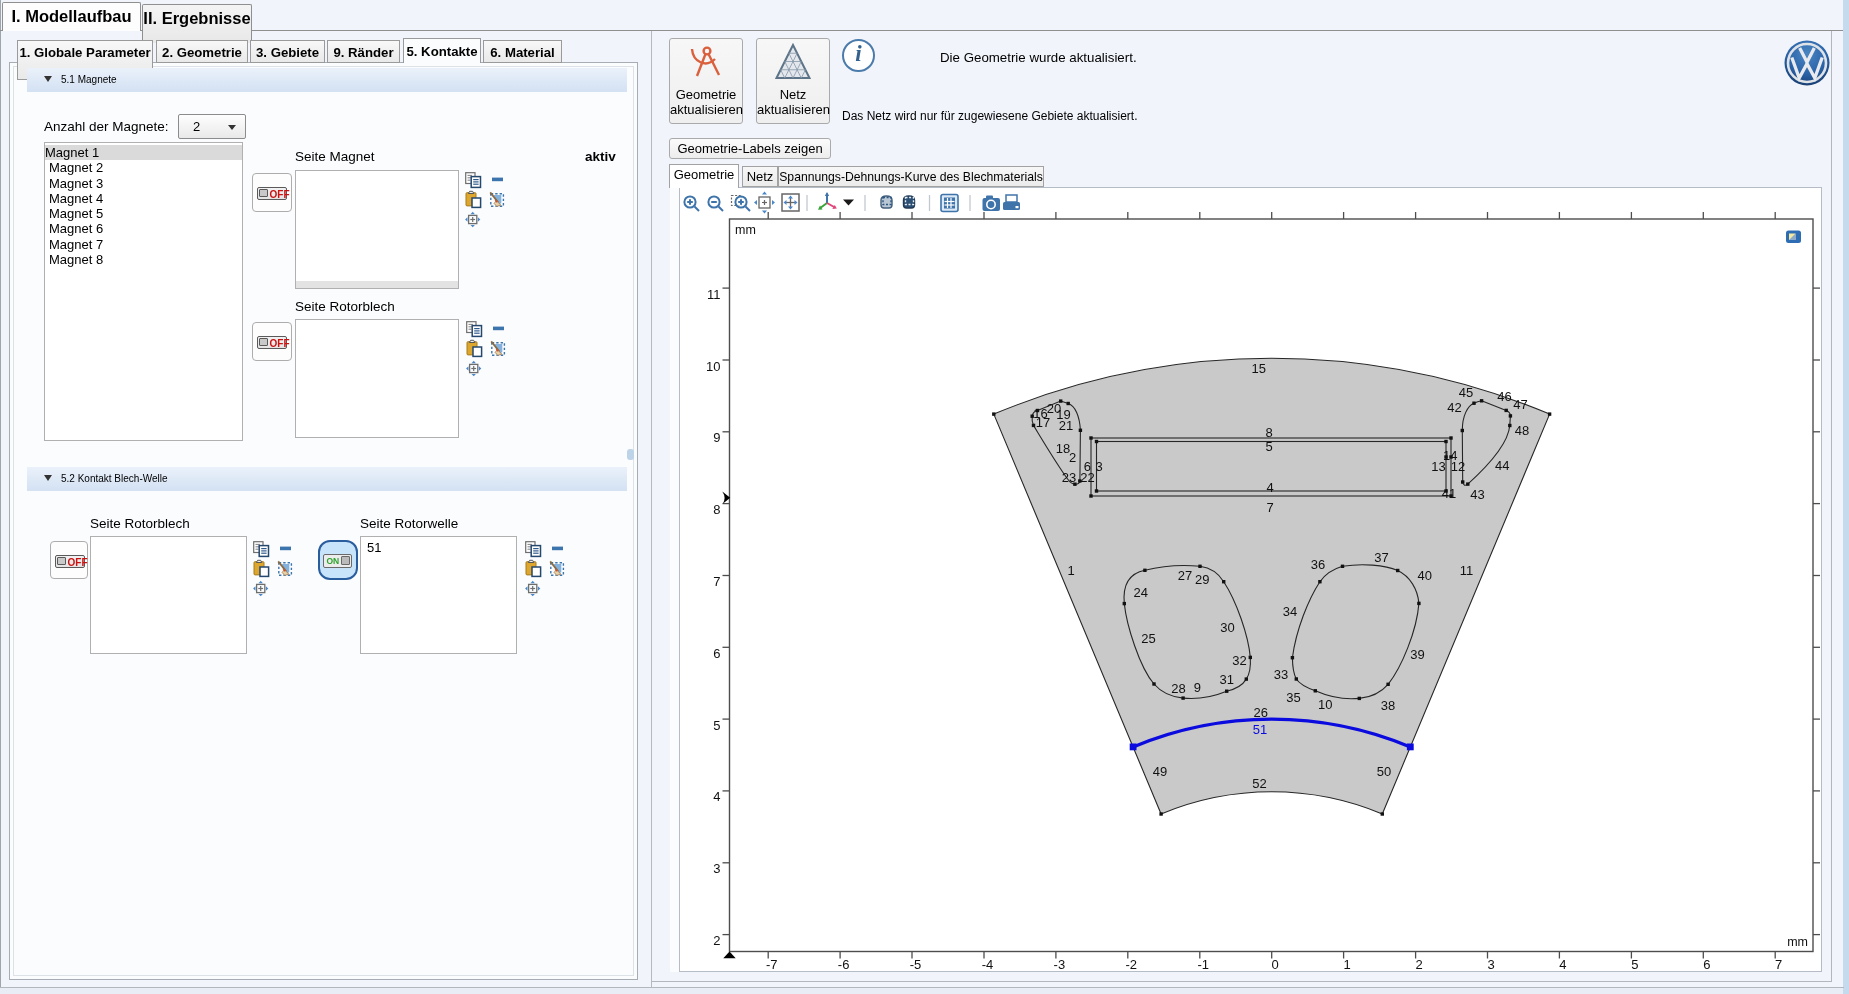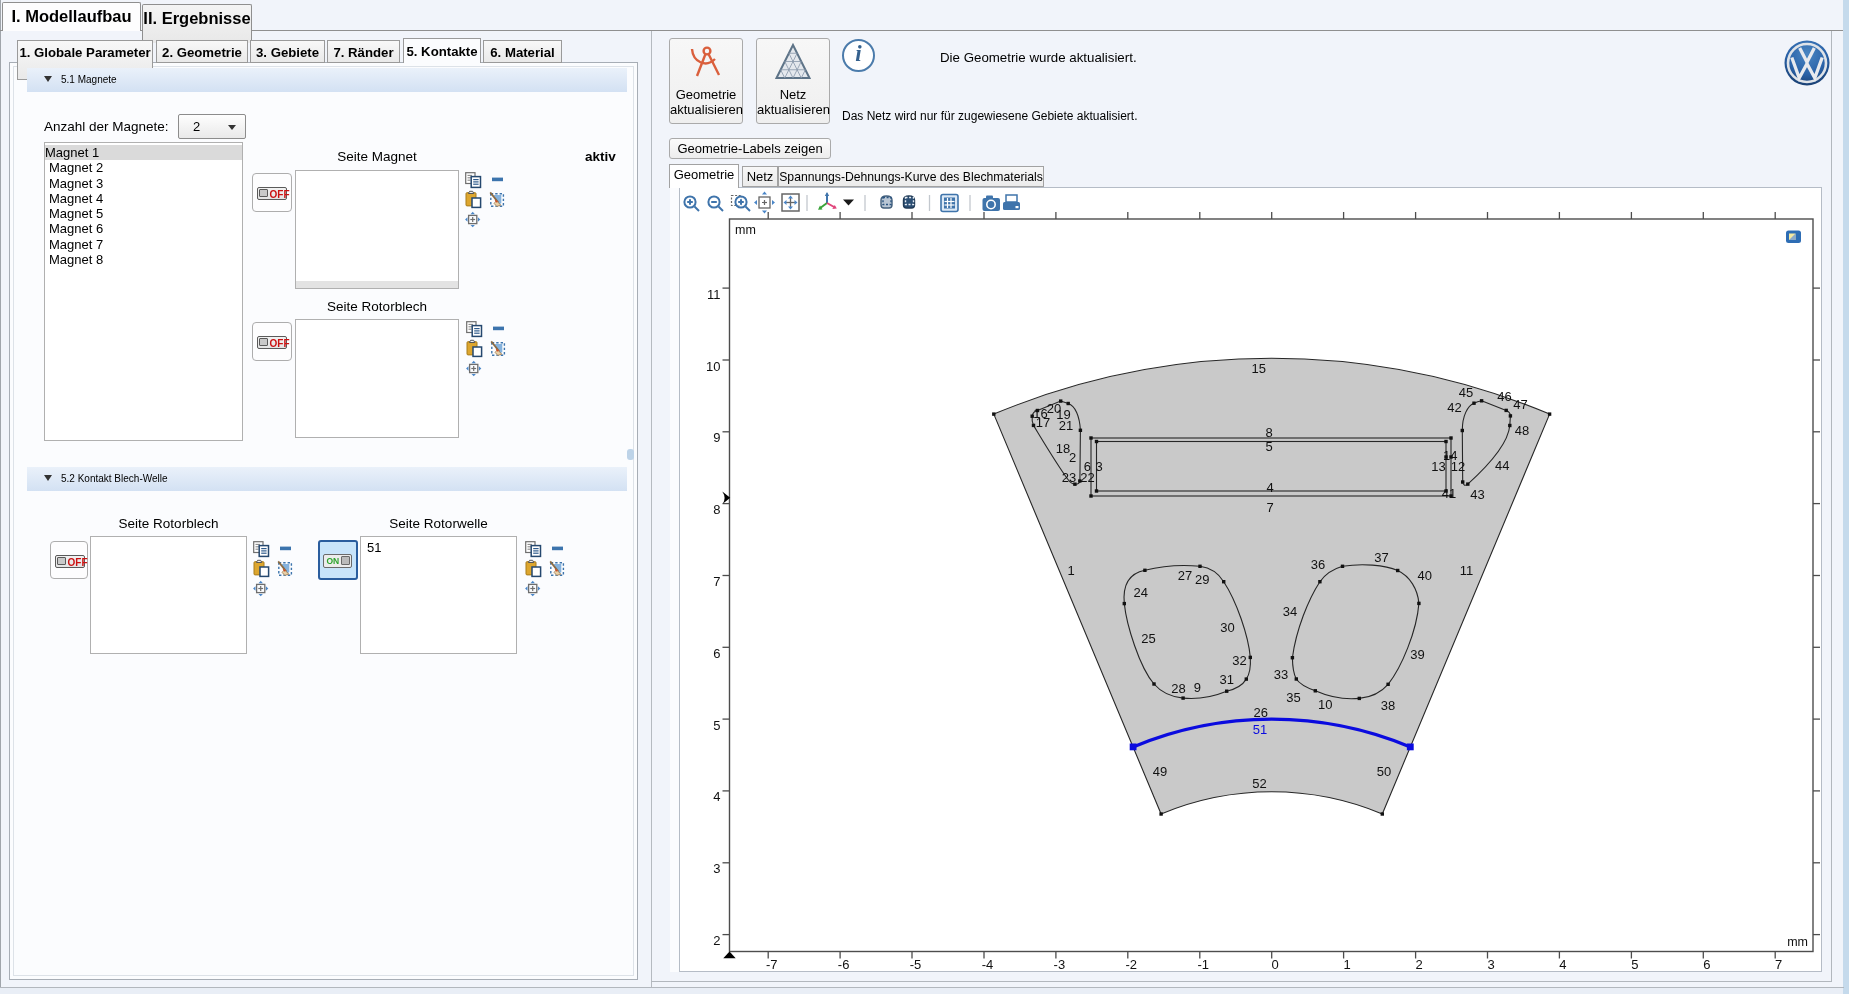--- a/index.html
+++ b/index.html
@@ -5,21 +5,21 @@
 html,body{width:1849px;height:994px;overflow:hidden}
 body{font-family:"Liberation Sans",sans-serif;background:#f1f4fa;position:relative;color:#000}
 .abs{position:absolute}
 .toptab{position:absolute;font-weight:bold;font-size:16.5px;text-align:center;border:1px solid #8f8f8f;border-bottom:none;border-radius:2px 2px 0 0;line-height:27px;white-space:nowrap;overflow:hidden}
 .subtab{position:absolute;font-weight:bold;font-size:13.2px;text-align:center;border:1px solid #9a9a9a;background:linear-gradient(#f8f8f8,#e9e9e9);line-height:23px;white-space:nowrap;overflow:hidden}
 .gfxtab{position:absolute;font-size:13px;text-align:center;border:1px solid #a2a2a2;background:linear-gradient(#f7f7f7,#ebebeb);line-height:20px;white-space:nowrap;overflow:hidden}
 .hdr{position:absolute;left:27px;width:600px;height:24px;background:linear-gradient(#eaf1fa,#d3e1f3);font-size:10px;line-height:24px;padding-left:17px}
 .tri{display:inline-block;width:0;height:0;border-left:4.5px solid transparent;border-right:4.5px solid transparent;border-top:6px solid #333;margin-right:9px;position:relative;top:-1px}
 .box{position:absolute;background:#fff;border:1px solid #b0b0b0}
 .lbl13{position:absolute;font-size:13.5px;white-space:nowrap}
-.ctr{text-align:center}
+.ctr{text-align:left}
 .offbtn{position:absolute;background:#fdfdfe;border:1px solid #adadad;border-radius:4px}
 .offinner{position:absolute;left:3.5px;top:12.5px;width:30px;height:13.5px;border:1.4px solid #5a5a5a;border-radius:2px;background:linear-gradient(#f2f2f2,#e4e4e4)}
 .offsq{position:absolute;left:1px;top:1px;width:9.5px;height:8.8px;background:#c9c9c9;border:1.4px solid #5a5a5a;border-radius:1px}
 .offtxt{position:absolute;left:12px;top:1.5px;font-size:10px;font-weight:bold;color:#cc1111}
 .btn{position:absolute;border:1px solid #aaa;border-radius:3px;background:linear-gradient(#fbfbfb,#ededed);text-align:center;font-size:13px}
 </style></head>
 <body>
 
 <div class="abs" style="left:0;top:0;width:1px;height:994px;background:#a0a5ab"></div>
 <div class="abs" style="left:1843px;top:0;width:6px;height:994px;background:#c5daec"></div>
@@ -30,21 +30,21 @@
 <div class="toptab" style="left:2px;top:2px;width:139px;height:29px;background:#fdfdfe;z-index:3">I. Modellaufbau</div>
 <div class="toptab" style="left:142px;top:4px;width:110px;height:39px;background:linear-gradient(#f4f4f4,#e8e8e8)">II. Ergebnisse</div>
 
 <div class="abs" style="left:9px;top:62px;width:629px;height:918px;background:#fbfcfe;border:1px solid #a7adb5"></div>
 <div class="abs" style="left:13px;top:66px;width:621px;height:910px;border:1px solid #dde2e8"></div>
 <div class="abs" style="left:627px;top:449px;width:7px;height:11px;background:#bdd3e8;border-radius:3px"></div>
 
 <div class="subtab" style="left:17px;top:40px;width:136px;height:40px">1. Globale Parameter</div>
 <div class="subtab" style="left:156px;top:40px;width:92px;height:23px">2. Geometrie</div>
 <div class="subtab" style="left:250px;top:40px;width:75px;height:23px">3. Gebiete</div>
-<div class="subtab" style="left:327px;top:40px;width:73px;height:23px">7. Ränder</div>
+<div class="subtab" style="left:327px;top:40px;width:73px;height:23px">9. Ränder</div>
 <div class="subtab" style="left:403px;top:38px;width:78px;height:25px;background:#fbfcfe;border-bottom:none;z-index:3;line-height:25px">5. Kontakte</div>
 <div class="subtab" style="left:483px;top:40px;width:79px;height:23px">6. Material</div>
 
 <div class="hdr" style="top:68px"><span class="tri"></span>5.1 Magnete</div>
 
 <div class="lbl13" style="left:44px;top:119px">Anzahl der Magnete:</div>
 <div class="abs" style="left:178px;top:114px;width:68px;height:25px;border:1px solid #8c8c8c;border-radius:2px;background:linear-gradient(#fefefe,#e9e9e9);font-size:13px;line-height:23px"><span style="margin-left:14px">2</span>
 <span style="position:absolute;right:9px;top:10px;width:0;height:0;border-left:4.5px solid transparent;border-right:4.5px solid transparent;border-top:5.5px solid #333"></span></div>
 
 <div class="box" style="left:44px;top:142px;width:199px;height:299px;font-size:13px;line-height:15.3px;padding-top:2px">
@@ -92,21 +92,21 @@
       <div class="offsq"></div>
       <div class="offtxt">OFF</div>
     </div>
   </div>
 <div class="box" style="left:90px;top:536px;width:157px;height:118px"></div>
 <svg class="abs" style="left:253px;top:541px" width="42" height="56">
     <use href="#ic"></use>
   </svg>
 
 <div class="lbl13 ctr" style="left:360px;top:516px;width:157px">Seite Rotorwelle</div>
-<div class="abs" style="left:318px;top:540px;width:40px;height:40px;background:#c8e4fa;border:2px solid #2a5d9e;border-radius:3px">
+<div class="abs" style="left:318px;top:540px;width:40px;height:40px;background:#c8e4fa;border:2px solid #2a5d9e;border-radius:12px">
 <div style="position:absolute;left:3px;top:12px;width:29px;height:13.5px;border:1.4px solid #6a6a6a;border-radius:2px;background:#ececec">
 <div style="position:absolute;left:2.5px;top:0.5px;font-size:8.5px;font-weight:bold;color:#2ba32b">ON</div>
 <div style="position:absolute;right:1px;top:1px;width:9.5px;height:8.8px;background:#bbb;border:1.4px solid #6a6a6a;border-radius:1px"></div>
     </div>
   </div>
 <div class="box" style="left:360px;top:536px;width:157px;height:118px;font-size:13px;padding:3px 0 0 6px">51</div>
 <svg class="abs" style="left:525px;top:541px" width="42" height="56">
     <use href="#ic"></use>
   </svg>
 

